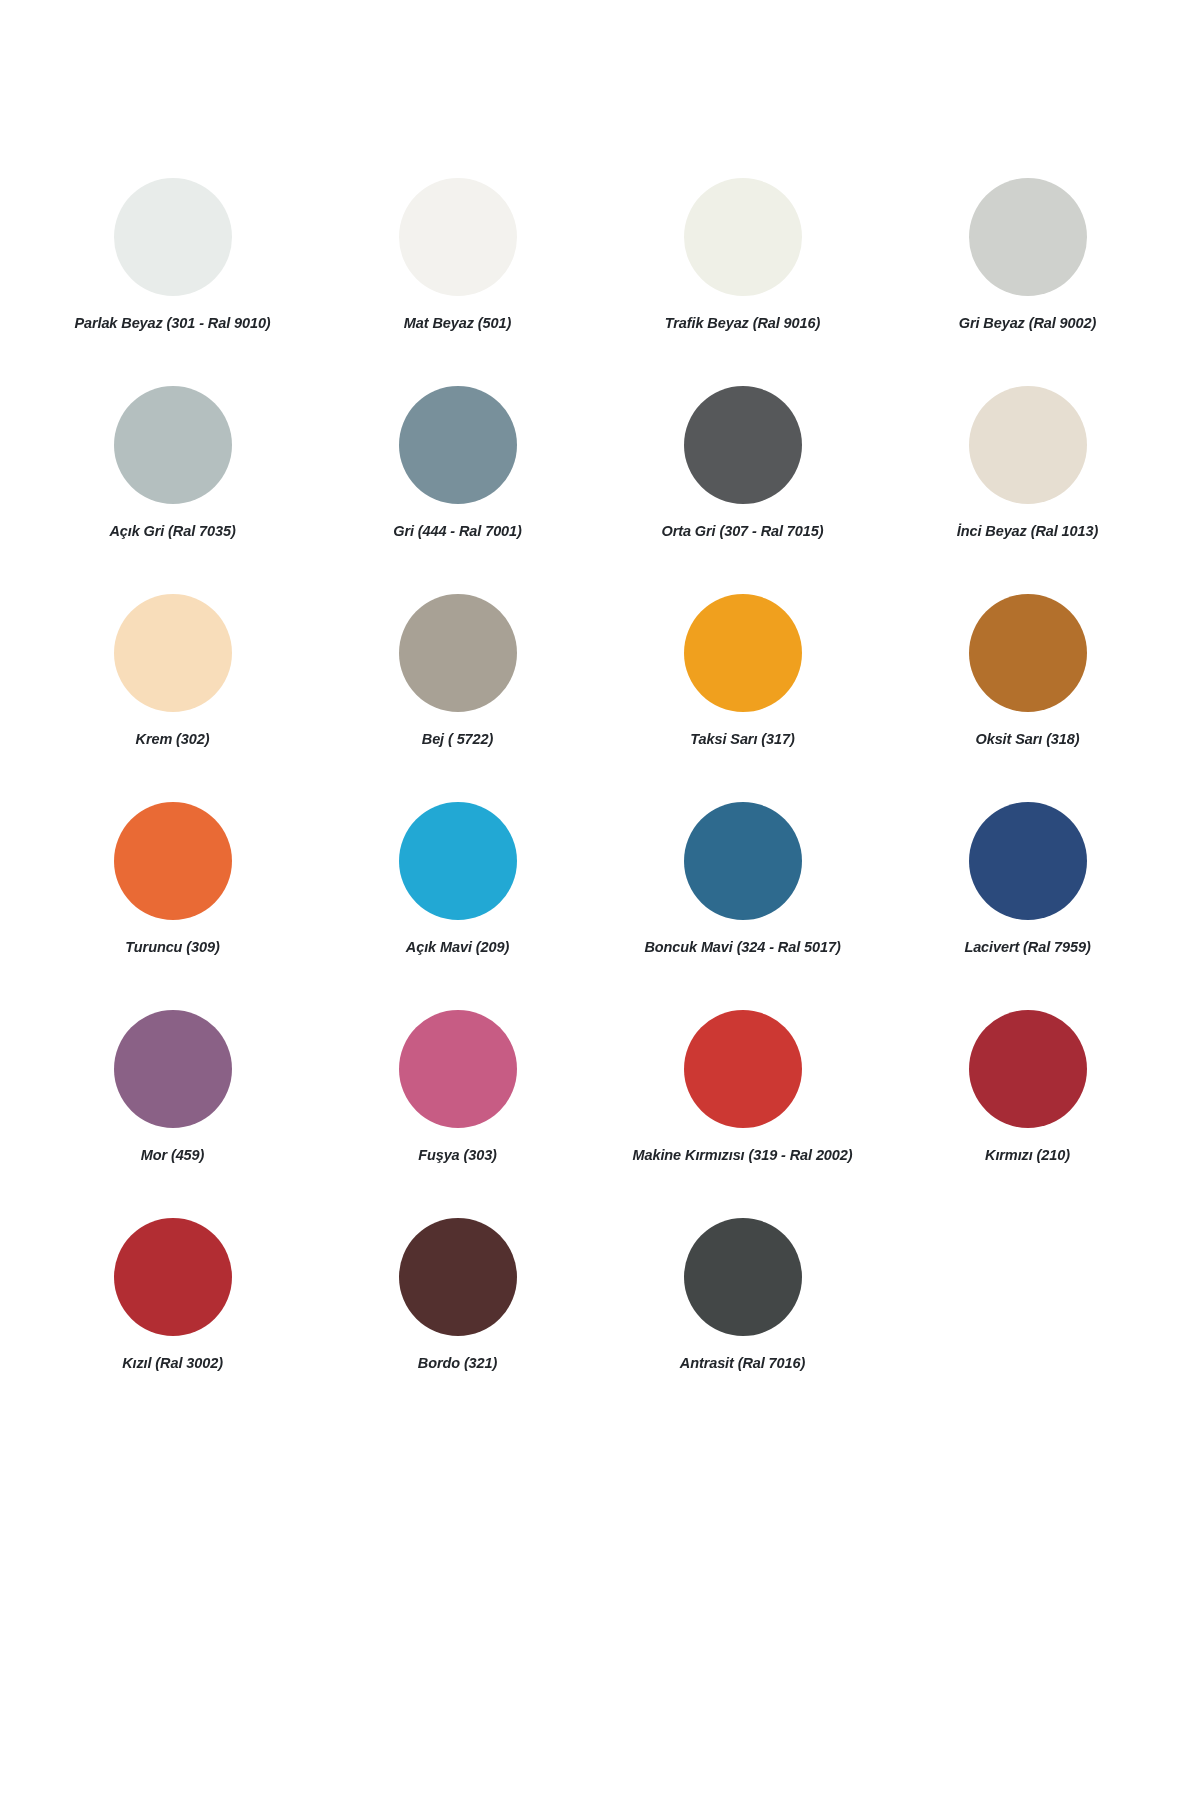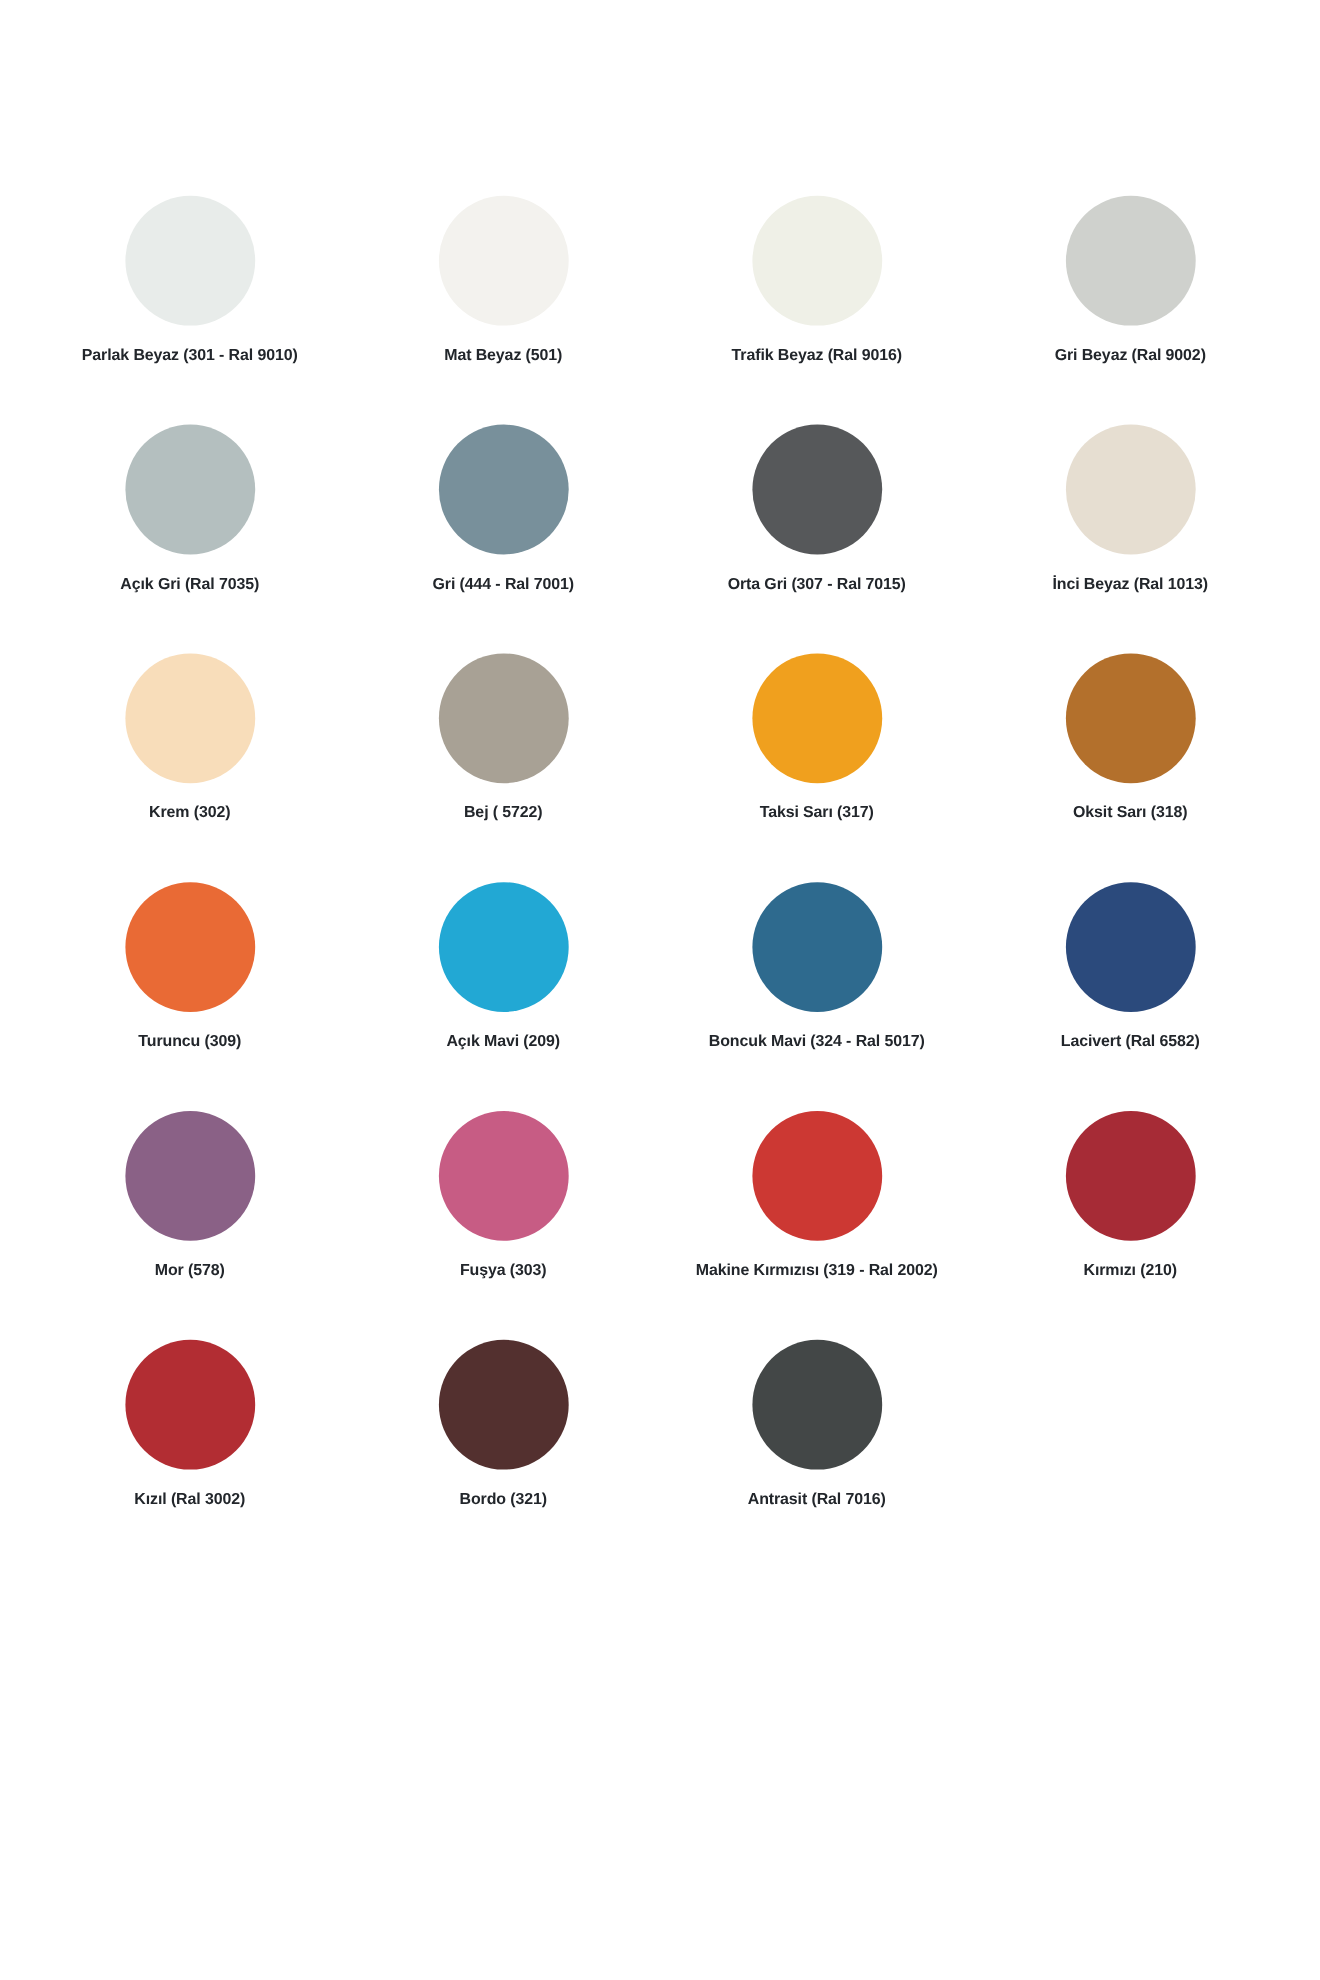--- a/index.html
+++ b/index.html
@@ -52,20 +52,21 @@
 
   .swatch-label {
     margin-top: 19px;
     font-size: 14.5px;
     font-weight: bold;
     color: #22262b;
     text-align: right;
     line-height: 1.2;
     letter-spacing: -0.1px;
     white-space: nowrap;
+    font-style: italic;
   }
 
   
   .swatch-cell:nth-child(4n+1) .swatch-label,
   .swatch-cell:nth-child(4n+2) .swatch-label,
   .swatch-cell:nth-child(4n+3) .swatch-label,
   .swatch-cell:nth-child(4n+4) .swatch-label {
     max-width: 285px;
   }
 </style>
@@ -129,25 +130,25 @@
       <div class="swatch-cell">
         <span class="swatch-dot" style="background: rgb(34, 168, 212);"></span>
         <div class="swatch-label">Açık Mavi (209)</div>
       </div>
       <div class="swatch-cell">
         <span class="swatch-dot" style="background: rgb(46, 106, 142);"></span>
         <div class="swatch-label">Boncuk Mavi (324 - Ral 5017)</div>
       </div>
       <div class="swatch-cell">
         <span class="swatch-dot" style="background: rgb(43, 74, 124);"></span>
-        <div class="swatch-label">Lacivert (Ral 6582)</div>
+        <div class="swatch-label">Lacivert (Ral 7959)</div>
       </div>
       <div class="swatch-cell">
         <span class="swatch-dot" style="background: rgb(138, 97, 134);"></span>
-        <div class="swatch-label">Mor (578)</div>
+        <div class="swatch-label">Mor (459)</div>
       </div>
       <div class="swatch-cell">
         <span class="swatch-dot" style="background: rgb(199, 92, 132);"></span>
         <div class="swatch-label">Fuşya (303)</div>
       </div>
       <div class="swatch-cell">
         <span class="swatch-dot" style="background: rgb(204, 56, 51);"></span>
         <div class="swatch-label">Makine Kırmızısı (319 - Ral 2002)</div>
       </div>
       <div class="swatch-cell">

